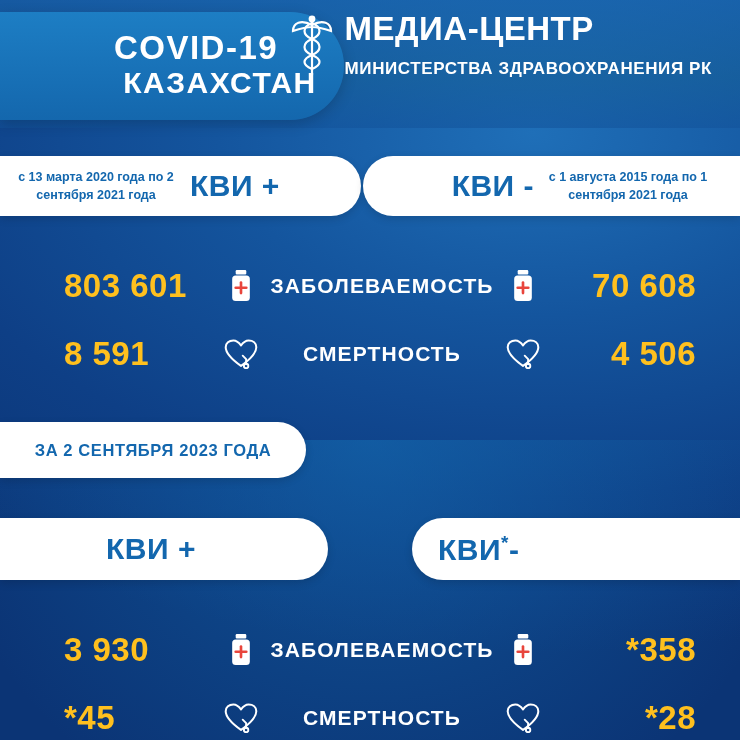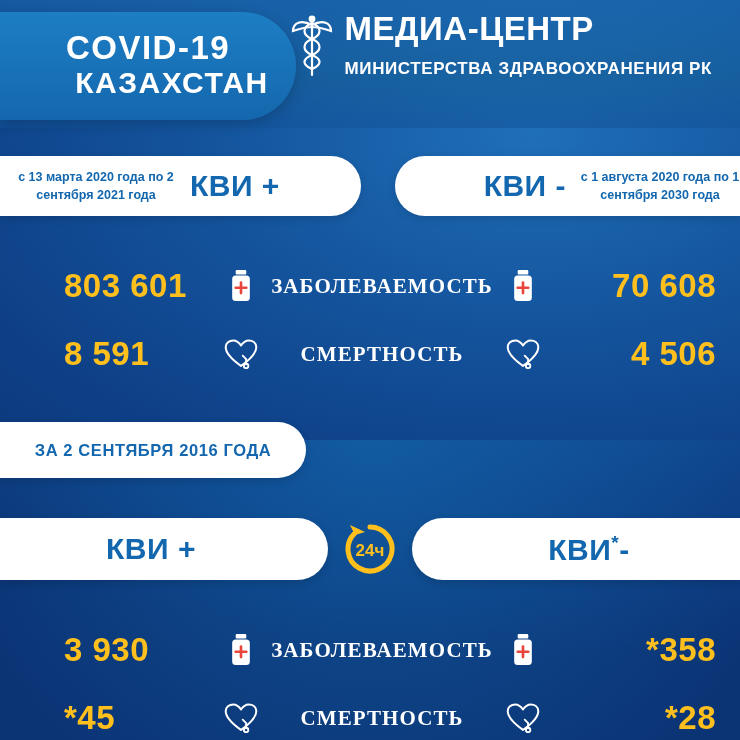--- a/index.html
+++ b/index.html
@@ -47,20 +47,21 @@
     top: 12px;
     width: 296px;
     height: 108px;
     background: linear-gradient(180deg, #1d7ec4 0%, #1467ad 100%);
     border-radius: 0 60px 60px 0;
     display: flex;
     flex-direction: column;
     align-items: center;
     justify-content: center;
     box-shadow: 0 4px 14px rgba(0,0,0,.18);
+    padding-left: 48px;
   }
   .title-line1 {
     color: #ffffff;
     font-size: 33px;
     font-weight: bold;
     letter-spacing: 1.5px;
     line-height: 1.05;
   }
   .title-line2 {
     color: #ffffff;
@@ -127,21 +128,21 @@
     padding-left: 16px;
     gap: 14px;
   }
   .pill-right {
     right: 0;
     top: 0;
     width: 345px;
     height: 60px;
     border-radius: 32px 0 0 32px;
     justify-content: flex-end;
-    padding-right: 0;
+    padding-right: 32px;
     gap: 14px;
   }
   .range-text {
     color: #1367ae;
     font-size: 12.5px;
     font-weight: bold;
     line-height: 1.45;
     text-align: center;
     width: 160px;
   }
@@ -169,39 +170,38 @@
   }
   .stat-num {
     position: absolute;
     color: #ffc01e;
     font-size: 33px;
     font-weight: bold;
     letter-spacing: 0.5px;
     white-space: nowrap;
   }
   .stat-num.left { left: 40px; }
-  .stat-num.right { right: 24px; }
+  .stat-num.right { right: 44px; }
   .stat-icon {
     position: absolute;
     width: 34px;
     height: 40px;
     display: flex;
     align-items: center;
     justify-content: center;
   }
   .stat-icon.left { left: 200px; }
   .stat-icon.right { right: 200px; }
   .stat-name {
     color: #ffffff;
     font-size: 21px;
     font-weight: bold;
     letter-spacing: 1.1px;
     text-align: center;
     white-space: nowrap;
-    font-family: Liberation Serif, serif;
   }
 
   
   .date-pill {
     position: relative;
     margin-top: 34px;
     width: 306px;
     height: 56px;
     background: #ffffff;
     border-radius: 0 30px 30px 0;
@@ -233,21 +233,21 @@
     border-radius: 0 34px 34px 0;
     justify-content: center;
     padding-right: 26px;
   }
   .pill-daily-right {
     right: 0;
     top: 0;
     width: 302px;
     height: 62px;
     border-radius: 34px 0 0 34px;
-    justify-content: center;
+    justify-content: flex-start;
     padding-left: 26px;
   }
   .badge24 {
     position: absolute;
     left: 50%;
     top: 50%;
     transform: translate(-50%, -50%);
     width: 54px;
     height: 54px;
     z-index: 4;
@@ -290,21 +290,21 @@
     </div>
   </div>
 
   <div class="row-kvi-top">
     <div class="pill pill-left">
       <div class="range-text">с 13 марта 2020 года по 2 сентября 2021 года</div>
       <div class="kvi-label">КВИ +</div>
     </div>
     <div class="pill pill-right">
       <div class="kvi-label">КВИ -</div>
-      <div class="range-text">с 1 августа 2020 года по 1 сентября 2030 года</div>
+      <div class="range-text">с 1 августа 2015 года по 1 сентября 2021 года</div>
     </div>
   </div>
 
   <div class="stats">
 
     <div class="stat-row">
       <div class="stat-num left">803 601</div>
       <span class="stat-icon left">
         <svg viewBox="0 0 34 40" width="30" height="36" aria-hidden="true">
           <rect x="11" y="2" width="12" height="5" rx="1.2" fill="#ffffff"></rect>
@@ -345,35 +345,28 @@
           <path d="M22 20 L 26 24 L 26 30" fill="none" stroke="#ffffff" stroke-width="2.2" stroke-linecap="round"></path>
           <circle cx="26" cy="32" r="2.6" fill="none" stroke="#ffffff" stroke-width="2.2"></circle>
         </svg>
       </span>
       <div class="stat-num right">4 506</div>
     </div>
 
   </div>
 
   <div class="date-pill">
-    <div class="date-pill-text">ЗА 2 СЕНТЯБРЯ 2016 ГОДА</div>
+    <div class="date-pill-text">ЗА 2 СЕНТЯБРЯ 2023 ГОДА</div>
   </div>
 
   <div class="row-kvi-daily">
     <div class="pill pill-daily-left">
       <div class="kvi-label">КВИ +</div>
     </div>
 
-    <span class="badge24">
-      <svg viewBox="0 0 54 54" width="54" height="54" aria-hidden="true">
-        <path d="M27 5 a22 22 0 1 1 -15.5 6.4" fill="none" stroke="#ffc01e" stroke-width="5" stroke-linecap="round"></path>
-        <path d="M7 3 L 12 13 L 22 10 Z" fill="#ffc01e"></path>
-        <text x="27" y="34" text-anchor="middle" font-family="Liberation Sans, sans-serif" font-size="17" font-weight="bold" fill="#ffc01e">24ч</text>
-      </svg>
-    </span>
 
     <div class="pill pill-daily-right">
       <div class="kvi-label"><span>КВИ</span><span class="kvi-sup">*</span><span>-</span></div>
     </div>
   </div>
 
   <div class="stats">
 
     <div class="stat-row">
       <div class="stat-num left">3 930</div>

